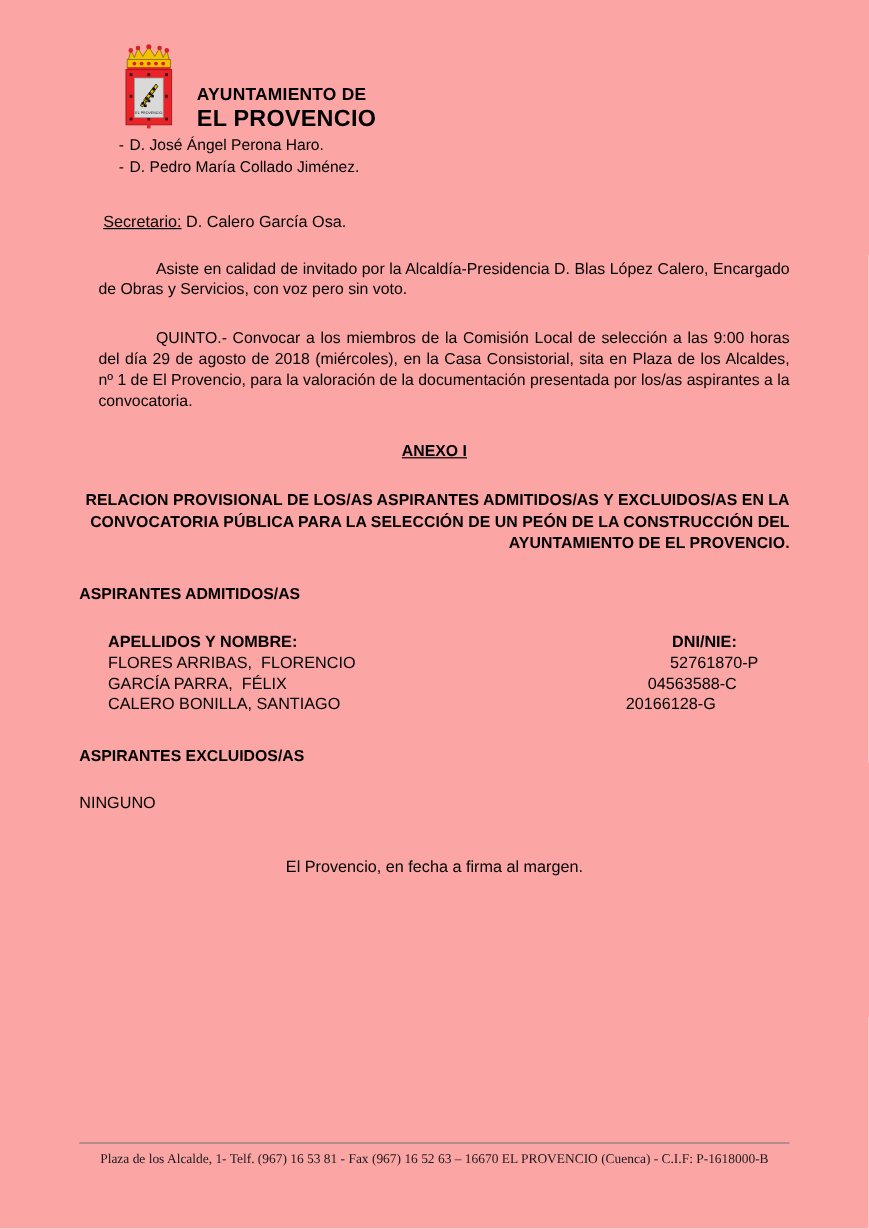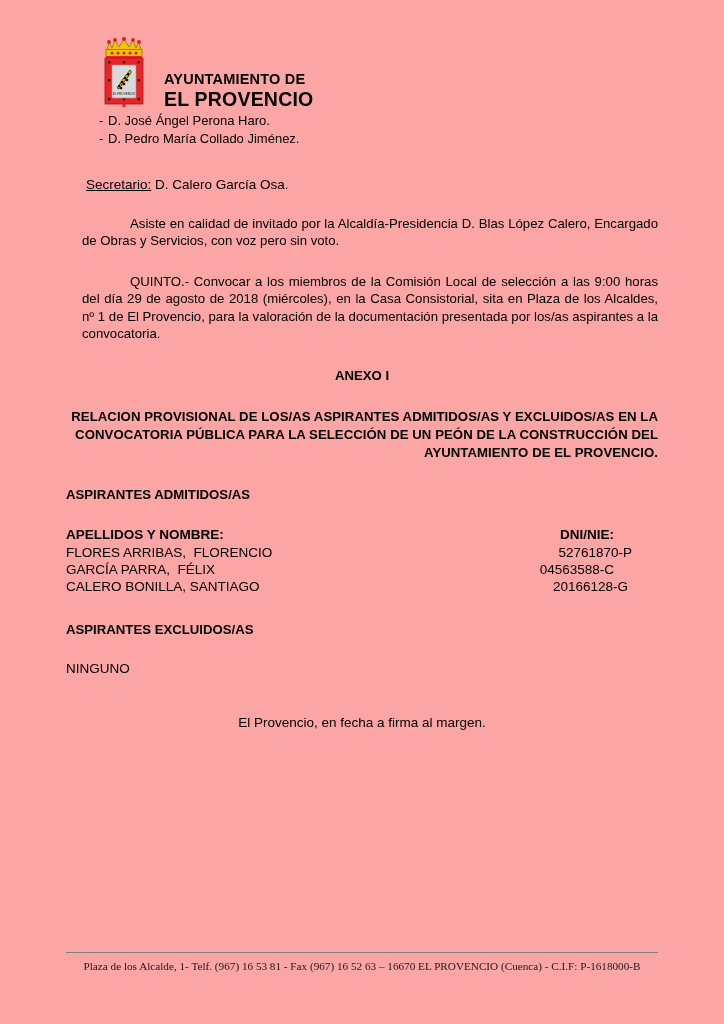--- a/index.html
+++ b/index.html
@@ -96,21 +96,21 @@
     margin: 23px 0 0 16px;
     text-indent: 48px;
   }
 
   .anexo {
     text-align: center;
     font-size: 13.2px;
     font-weight: bold;
     margin: 26px 0 0 0;
   }
-  .anexo span { }
+  .anexo span { text-decoration: underline; }
 
   .relacion {
     font-size: 13.2px;
     font-weight: bold;
     line-height: 17.6px;
     margin: 25px 0 0 0;
     text-align: right;
     letter-spacing: 0.05px;
   }
 
@@ -124,34 +124,35 @@
     margin: 24px 0 0 0;
   }
   .row {
     display: flex;
     font-size: 13.5px;
     line-height: 17.4px;
   }
   .col-name {
     width: 440px;
     white-space: pre;
+    margin-left: 24px;
   }
   .col-dni {
     width: 152px;
     text-align: right;
     white-space: pre;
   }
   .row.head .col-name,
   .row.head .col-dni {
     font-weight: bold;
   }
   .row.head .col-dni { padding-right: 44px; }
   .row .col-dni.d0 { padding-right: 26px; }
   .row .col-dni.d1 { padding-right: 44px; }
-  .row .col-dni.d2 { padding-right: 30px; }
+  .row .col-dni.d2 { padding-right: 30px; text-align: center; }
 
   .ninguno {
     font-size: 13.5px;
     margin: 24px 0 0 0;
   }
 
   .sign-block {
     text-align: center;
     font-size: 13.5px;
     line-height: 18px;

